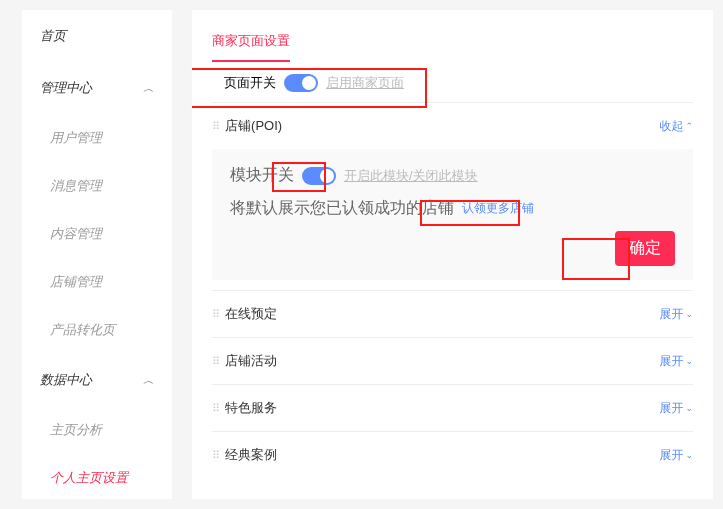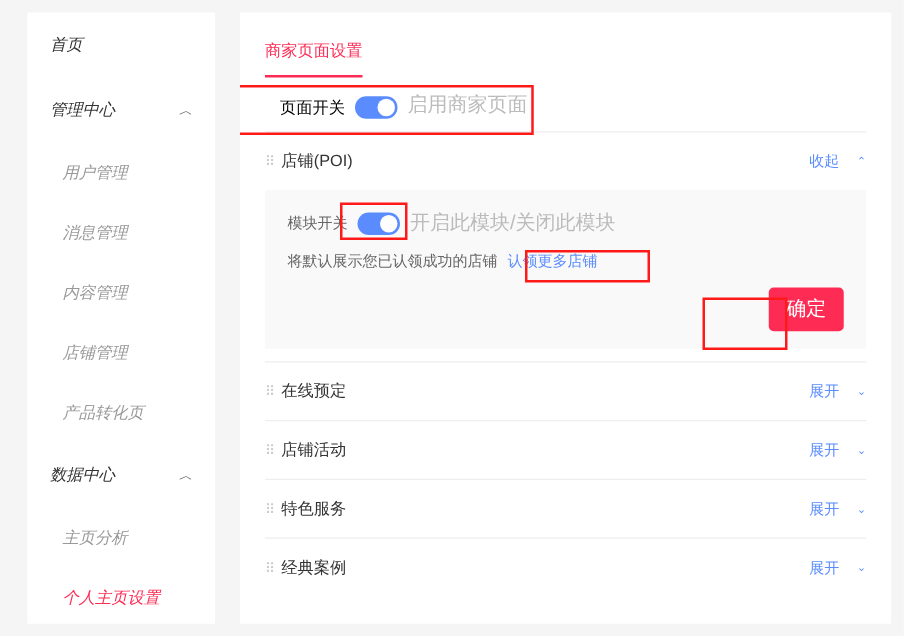--- a/index.html
+++ b/index.html
@@ -10,30 +10,30 @@
   .sidebar-item.sub { color: #999; padding: 15px 18px 15px 28px; }
   .sidebar-item.active { color: #fe2c55; }
   .chevron { font-size: 11px; color: #666; }
   .main { flex: 1; background: #fff; padding: 0 20px 10px 20px; overflow: hidden; }
   .tabs { display: flex; gap: 30px; border-bottom: none; padding-top: 14px; }
   .tab { padding: 8px 0 10px 0; cursor: pointer; color: #333; border-bottom: 2px solid transparent; }
   .tab.active { color: #fe2c55; border-bottom-color: #fe2c55; }
   .row-toggle { display: flex; align-items: flex-end; padding: 12px 0 10px 0; gap: 8px; margin-left: 12px; }
   .toggle { width: 34px; height: 18px; border-radius: 9px; background: #5a8cff; position: relative; display: inline-block; cursor: pointer; }
   .toggle::after { content: ""; position: absolute; right: 2px; top: 2px; width: 14px; height: 14px; border-radius: 50%; background: #fff; }
-  .helper { color: #bbb; font-size: 16px; }
+  .helper { color: #bbb; font-size: 13px; text-decoration: underline; }
   .section-header { display: flex; align-items: center; justify-content: space-between; padding: 14px 0; border-top: 1px solid #eee; }
   .section-header:first-of-type { border-top: none; }
   .section-title { display: flex; align-items: center; gap: 6px; color: #333; }
   .drag-icon { color: #ccc; letter-spacing: -1px; font-size: 11px; }
-  .collapse-link { color: #5a8cff; font-size: 12px; cursor: pointer; display: inline-flex; align-items: center; gap: 14px; }
+  .collapse-link { color: #5a8cff; font-size: 12px; cursor: pointer; display: inline-flex; align-items: center; gap: 2px; }
   .updown { font-size: 9px; }
   .panel { background: #f9f9f9; padding: 16px 18px 14px 18px; margin-bottom: 10px; }
   .panel-row { display: flex; align-items: center; gap: 8px; margin-bottom: 12px; }
-  .panel-text { color: #666; font-size: 12px; }
+  .panel-text { color: #666; font-size: 16px; }
   .claim-link { color: #5a8cff; font-size: 12px; cursor: pointer; }
   .btn-confirm { background: #fe2c55; color: #fff; border: none; border-radius: 4px; padding: 7px 14px; font-size: 16px; cursor: pointer; float: right; }
   .clearfix::after { content: ""; display: table; clear: both; }
   
   .hl { position: absolute; border: 2px solid #ff1a1a; pointer-events: none; }
   .main { position: relative; }
 </style>
 </head>
 <body>
 

